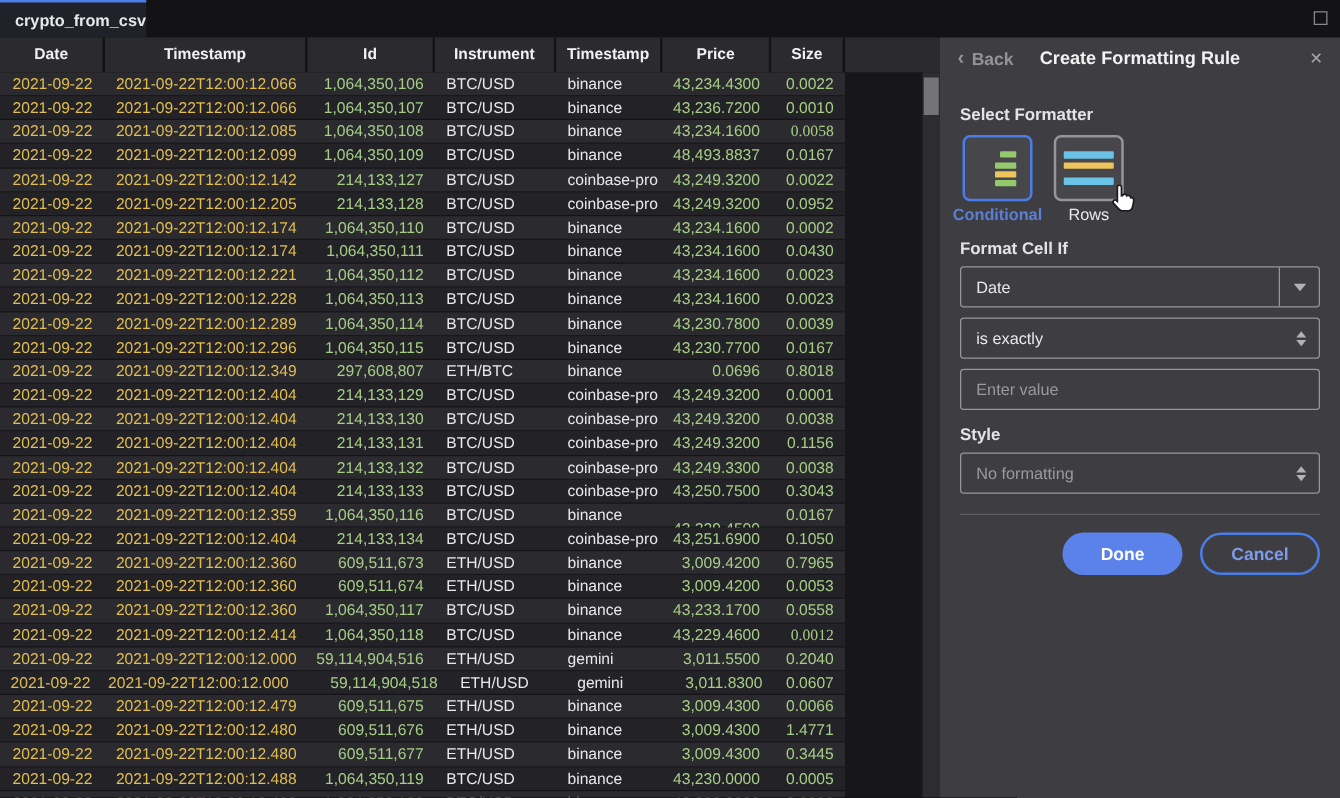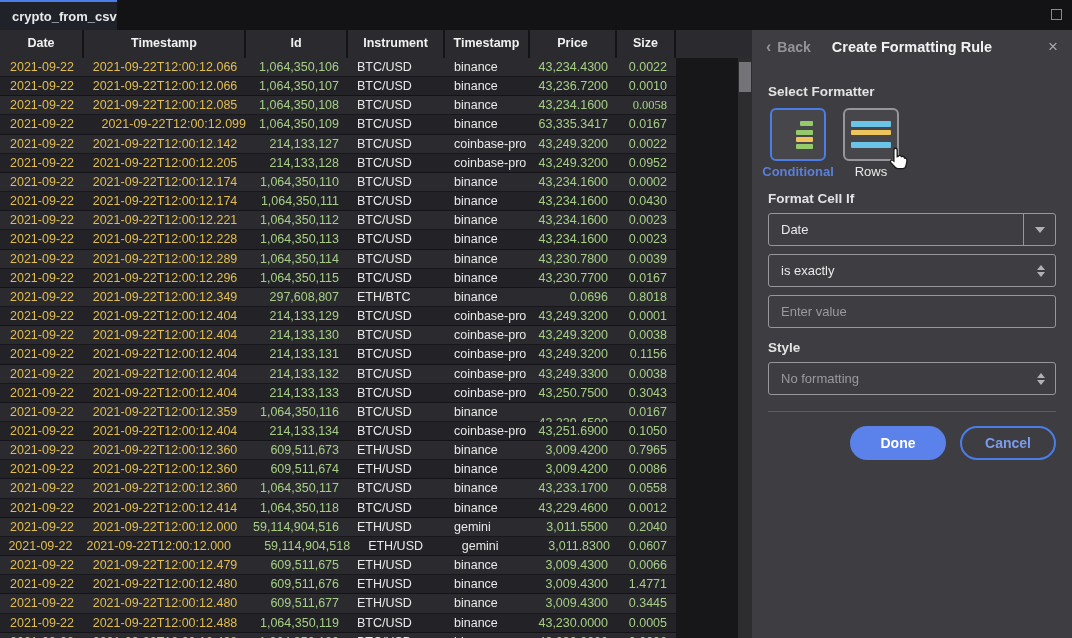--- a/index.html
+++ b/index.html
@@ -134,25 +134,25 @@
           <div class="td a-center c-yellow" style="width: 84px;">2021-09-22</div>
           <div class="td a-center c-yellow" style="width: 162px;">2021-09-22T12:00:12.085</div>
           <div class="td a-right c-green" style="width: 102px;">1,064,350,108</div>
           <div class="td a-left c-white" style="width: 97px;">BTC/USD</div>
           <div class="td a-left c-white" style="width: 85px;">binance</div>
           <div class="td a-right c-green" style="width: 87px;">43,234.1600</div>
           <div class="td a-right c-green" style="width: 59px; font-family: Liberation Serif, serif;">0.0058</div>
         </div>
         <div class="tr even">
           <div class="td a-center c-yellow" style="width: 84px;">2021-09-22</div>
-          <div class="td a-center c-yellow" style="width: 162px; text-align: right;">2021-09-22T12:00:12.099</div>
+          <div class="td a-center c-yellow" style="width: 162px;">2021-09-22T12:00:12.099</div>
           <div class="td a-right c-green" style="width: 102px;">1,064,350,109</div>
           <div class="td a-left c-white" style="width: 97px;">BTC/USD</div>
           <div class="td a-left c-white" style="width: 85px;">binance</div>
-          <div class="td a-right c-green" style="width: 87px;">63,335.3417</div>
+          <div class="td a-right c-green" style="width: 87px;">48,493.8837</div>
           <div class="td a-right c-green" style="width: 59px;">0.0167</div>
         </div>
         <div class="tr odd">
           <div class="td a-center c-yellow" style="width: 84px;">2021-09-22</div>
           <div class="td a-center c-yellow" style="width: 162px;">2021-09-22T12:00:12.142</div>
           <div class="td a-right c-green" style="width: 102px;">214,133,127</div>
           <div class="td a-left c-white" style="width: 97px;">BTC/USD</div>
           <div class="td a-left c-white" style="width: 85px;">coinbase-pro</div>
           <div class="td a-right c-green" style="width: 87px;">43,249.3200</div>
           <div class="td a-right c-green" style="width: 59px;">0.0022</div>
@@ -301,39 +301,39 @@
           <div class="td a-right c-green" style="width: 87px;">3,009.4200</div>
           <div class="td a-right c-green" style="width: 59px;">0.7965</div>
         </div>
         <div class="tr even">
           <div class="td a-center c-yellow" style="width: 84px;">2021-09-22</div>
           <div class="td a-center c-yellow" style="width: 162px;">2021-09-22T12:00:12.360</div>
           <div class="td a-right c-green" style="width: 102px;">609,511,674</div>
           <div class="td a-left c-white" style="width: 97px;">ETH/USD</div>
           <div class="td a-left c-white" style="width: 85px;">binance</div>
           <div class="td a-right c-green" style="width: 87px;">3,009.4200</div>
-          <div class="td a-right c-green" style="width: 59px;">0.0086</div>
+          <div class="td a-right c-green" style="width: 59px;">0.0053</div>
         </div>
         <div class="tr odd">
           <div class="td a-center c-yellow" style="width: 84px;">2021-09-22</div>
           <div class="td a-center c-yellow" style="width: 162px;">2021-09-22T12:00:12.360</div>
           <div class="td a-right c-green" style="width: 102px;">1,064,350,117</div>
           <div class="td a-left c-white" style="width: 97px;">BTC/USD</div>
           <div class="td a-left c-white" style="width: 85px;">binance</div>
           <div class="td a-right c-green" style="width: 87px;">43,233.1700</div>
           <div class="td a-right c-green" style="width: 59px;">0.0558</div>
         </div>
         <div class="tr even">
           <div class="td a-center c-yellow" style="width: 84px;">2021-09-22</div>
           <div class="td a-center c-yellow" style="width: 162px;">2021-09-22T12:00:12.414</div>
           <div class="td a-right c-green" style="width: 102px;">1,064,350,118</div>
           <div class="td a-left c-white" style="width: 97px;">BTC/USD</div>
           <div class="td a-left c-white" style="width: 85px;">binance</div>
           <div class="td a-right c-green" style="width: 87px; text-align: right;">43,229.4600</div>
-          <div class="td a-right c-green" style="width: 59px;">0.0012</div>
+          <div class="td a-right c-green" style="width: 59px; font-family: Liberation Serif, serif;">0.0012</div>
         </div>
         <div class="tr odd">
           <div class="td a-center c-yellow" style="width: 84px;">2021-09-22</div>
           <div class="td a-center c-yellow" style="width: 162px;">2021-09-22T12:00:12.000</div>
           <div class="td a-right c-green" style="width: 102px;">59,114,904,516</div>
           <div class="td a-left c-white" style="width: 97px;">ETH/USD</div>
           <div class="td a-left c-white" style="width: 85px;">gemini</div>
           <div class="td a-right c-green" style="width: 87px;">3,011.5500</div>
           <div class="td a-right c-green" style="width: 59px;">0.2040</div>
         </div>

